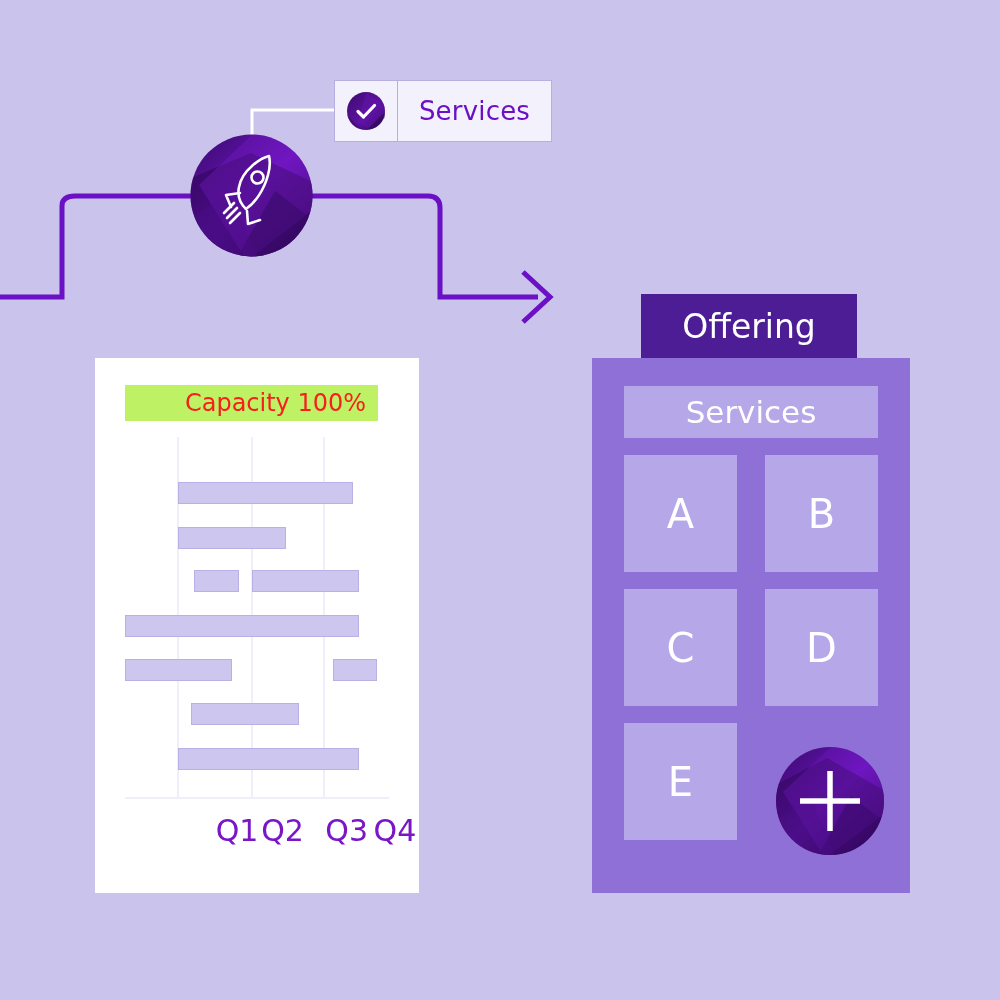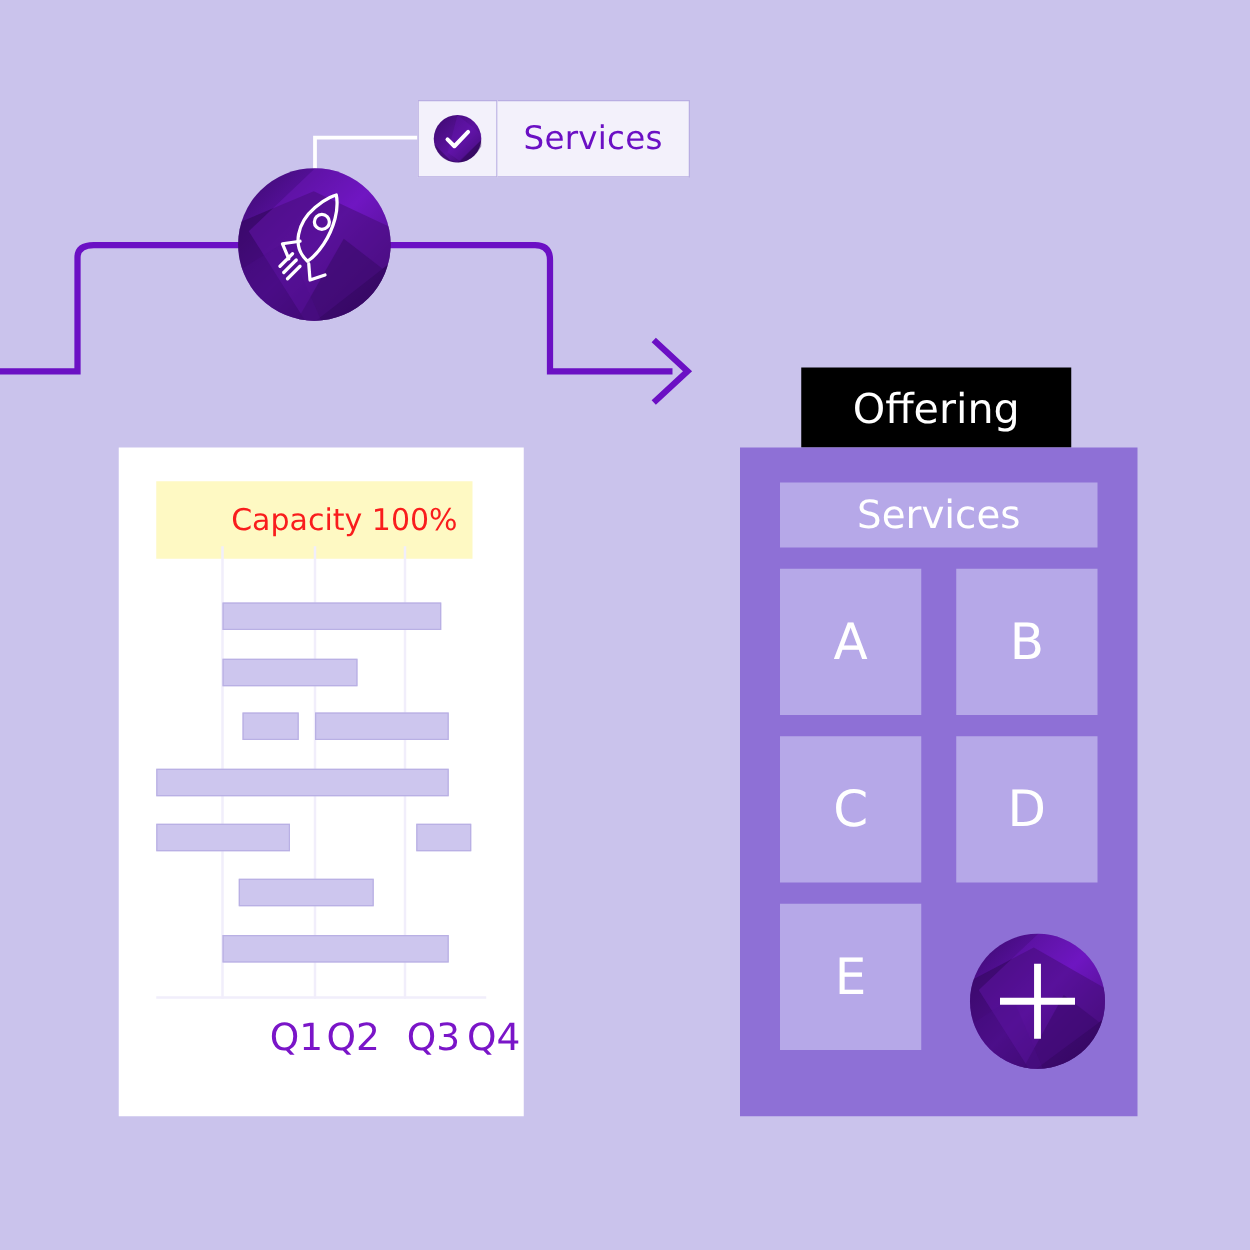--- a/index.html
+++ b/index.html
@@ -50,22 +50,22 @@
     display:flex; align-items:center; justify-content:center;
     color:#ffffff; font-size:33px;
   }
   .roadmap-card {
     position:absolute; left:95px; top:358px;
     width:324px; height:535px;
     background:#ffffff;
   }
   .capacity-box {
     position:absolute; left:30px; top:27px;
-    width:253px; height:62px;
-    background:#fef9c3;
+    width:253px; height:36px;
+    background:#bef264;
     display:flex; align-items:center; justify-content:center;
     color:#f91d1d; font-size:24px;padding-left:48px;
   }
   .gantt { position:absolute; left:0; top:79px; width:324px; height:380px; }
   .gridline { position:absolute; top:0; width:2px; height:362px; background:#f1eefb; }
   .axis-line { position:absolute; left:30px; top:360px; width:264px; height:2px; background:#f1eefb; }
   .gbar {
     position:absolute; height:22px;
     background:#cdc6ee; border:1px solid #b9b0e4;
   }
@@ -74,21 +74,21 @@
     display:flex;
   }
   .quarter-label {
     color:#7a15c8; font-size:30px; text-align:center;
   }
 
   
   .offering-header {
     position:absolute; left:641px; top:294px;
     width:216px; height:64px;
-    background:#000000;
+    background:#4c1d95;
     display:flex; align-items:center; justify-content:center;
     color:#ffffff; font-size:33px;
   }
   .offering-panel {
     position:absolute; left:592px; top:358px;
     width:318px; height:535px;
     background:#8e70d6;
   }
   .services-bar {
     position:absolute; left:32px; top:28px;

